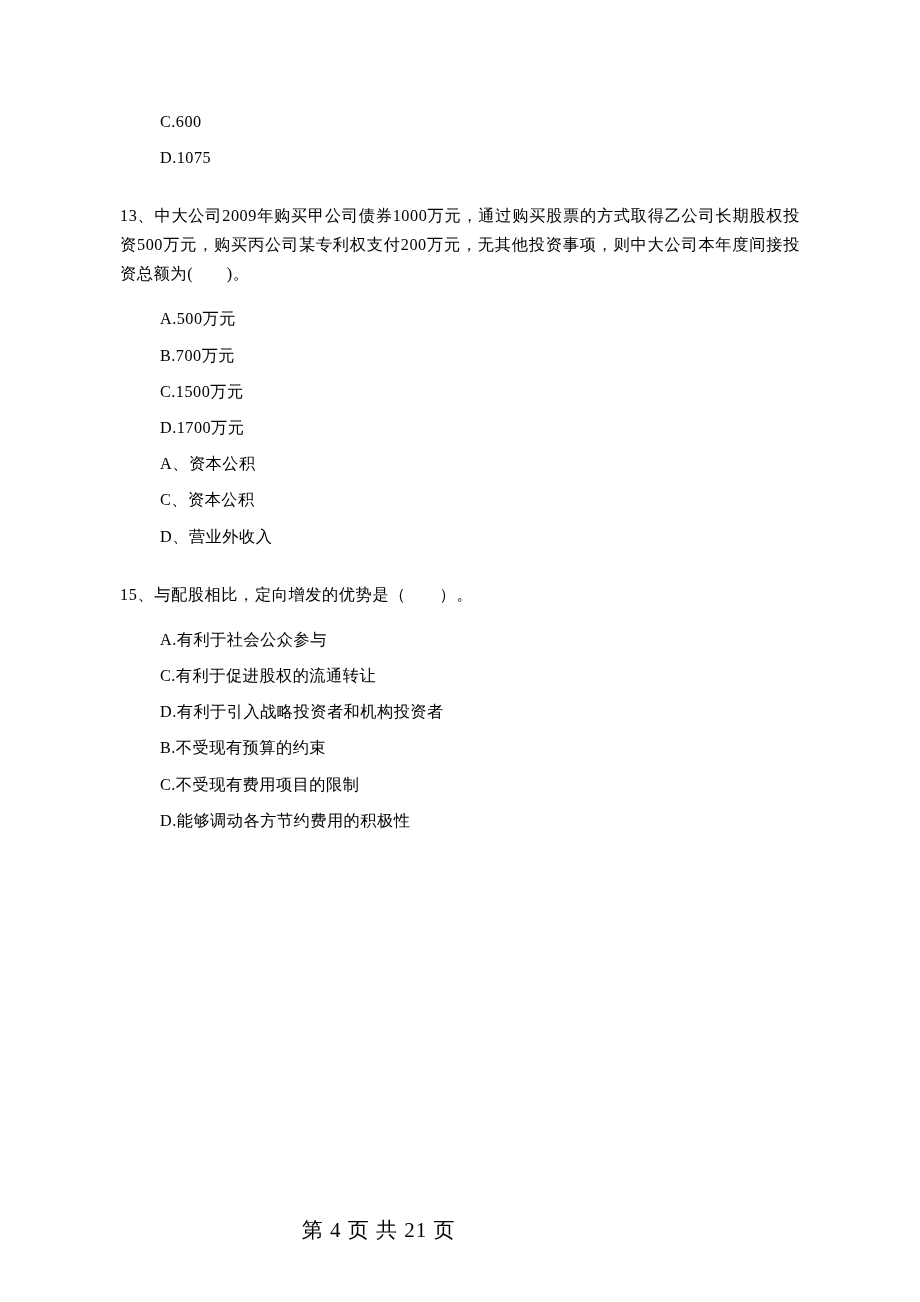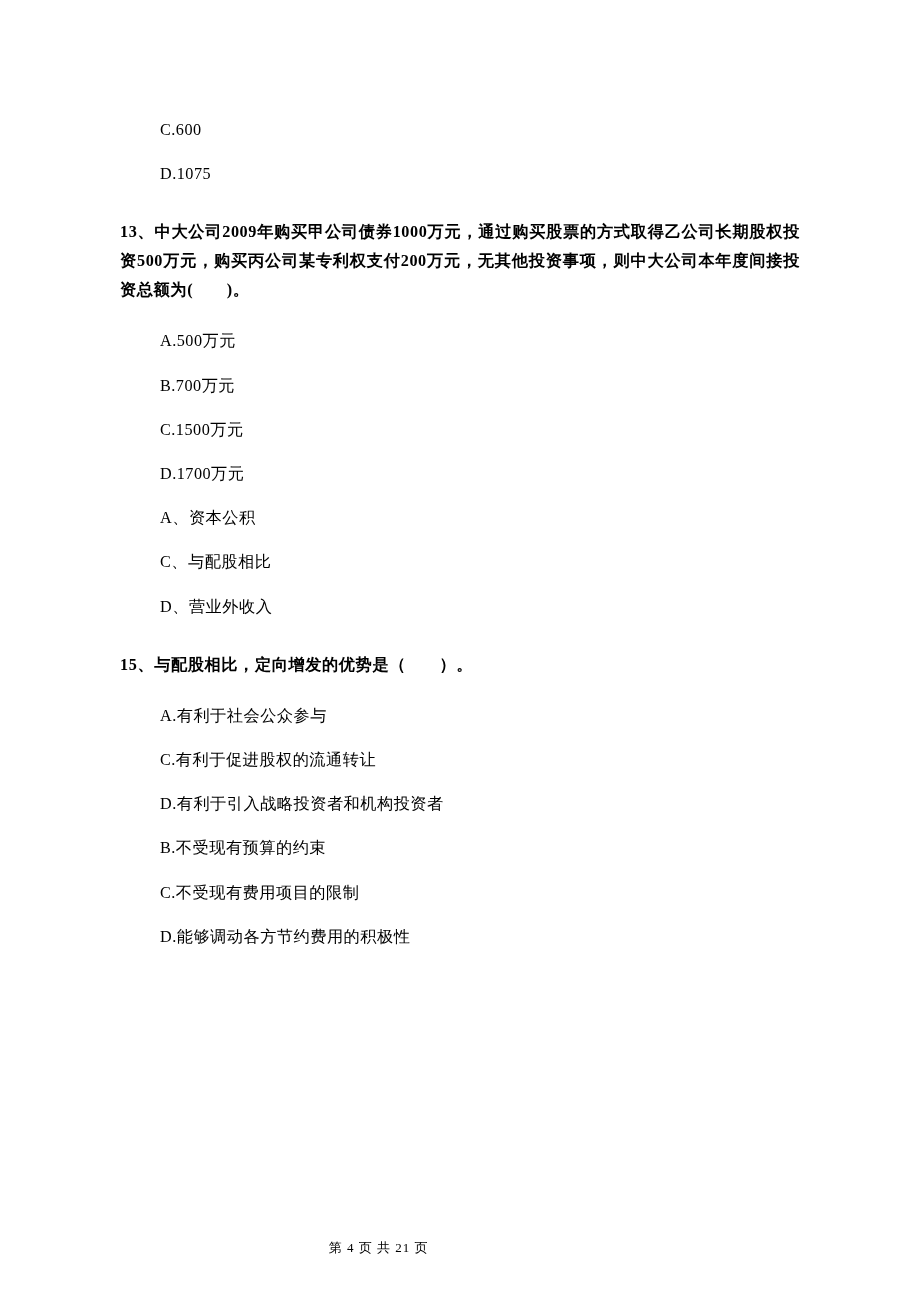--- a/index.html
+++ b/index.html
@@ -16,59 +16,58 @@
     position: relative;
     width: 920px;
     height: 1302px;
     box-sizing: border-box;
     padding: 110px 120px 0 120px;
     font-size: 16.2px;
     line-height: 1.0;
   }
   .option {
     margin-left: 40px;
-    margin-top: 28px;
+    margin-top: 20px;
     margin-bottom: 20px;
     letter-spacing: 0.5px;
   }
   .question {
     margin-top: 36px;
     margin-bottom: 22px;
     text-align: justify;
     line-height: 29px;
     letter-spacing: 0.6px;
-    font-weight: bold;
   }
   .footer {
     position: absolute;
-    bottom: 48px;
+    bottom: 61px;
     left: 0;
     width: 757px;
     text-align: center;
-    font-size: 13px;
+    font-size: 21px;
     letter-spacing: 1px;
   }
-  .first { margin-top: 12px; }
+  .first { margin-top: 4px; }
 </style>
 </head>
 <body>
 
 <div class="page">
 
   <div class="option first">C.600</div>
   <div class="option">D.1075</div>
 
   <div class="question">13、中大公司2009年购买甲公司债券1000万元，通过购买股票的方式取得乙公司长期股权投资500万元，购买丙公司某专利权支付200万元，无其他投资事项，则中大公司本年度间接投资总额为(　　)。</div>
   <div class="option">A.500万元</div>
   <div class="option">B.700万元</div>
   <div class="option">C.1500万元</div>
   <div class="option">D.1700万元</div>
 
   <div class="option">A、资本公积</div>
-  <div class="option">C、与配股相比</div>
+  <div class="option">C、资本公积</div>
   <div class="option">D、营业外收入</div>
 
   <div class="question">15、与配股相比，定向增发的优势是（　　）。</div>
   <div class="option">A.有利于社会公众参与</div>
   <div class="option">C.有利于促进股权的流通转让</div>
   <div class="option">D.有利于引入战略投资者和机构投资者</div>
 
   <div class="option">B.不受现有预算的约束</div>
   <div class="option">C.不受现有费用项目的限制</div>
   <div class="option">D.能够调动各方节约费用的积极性</div>

